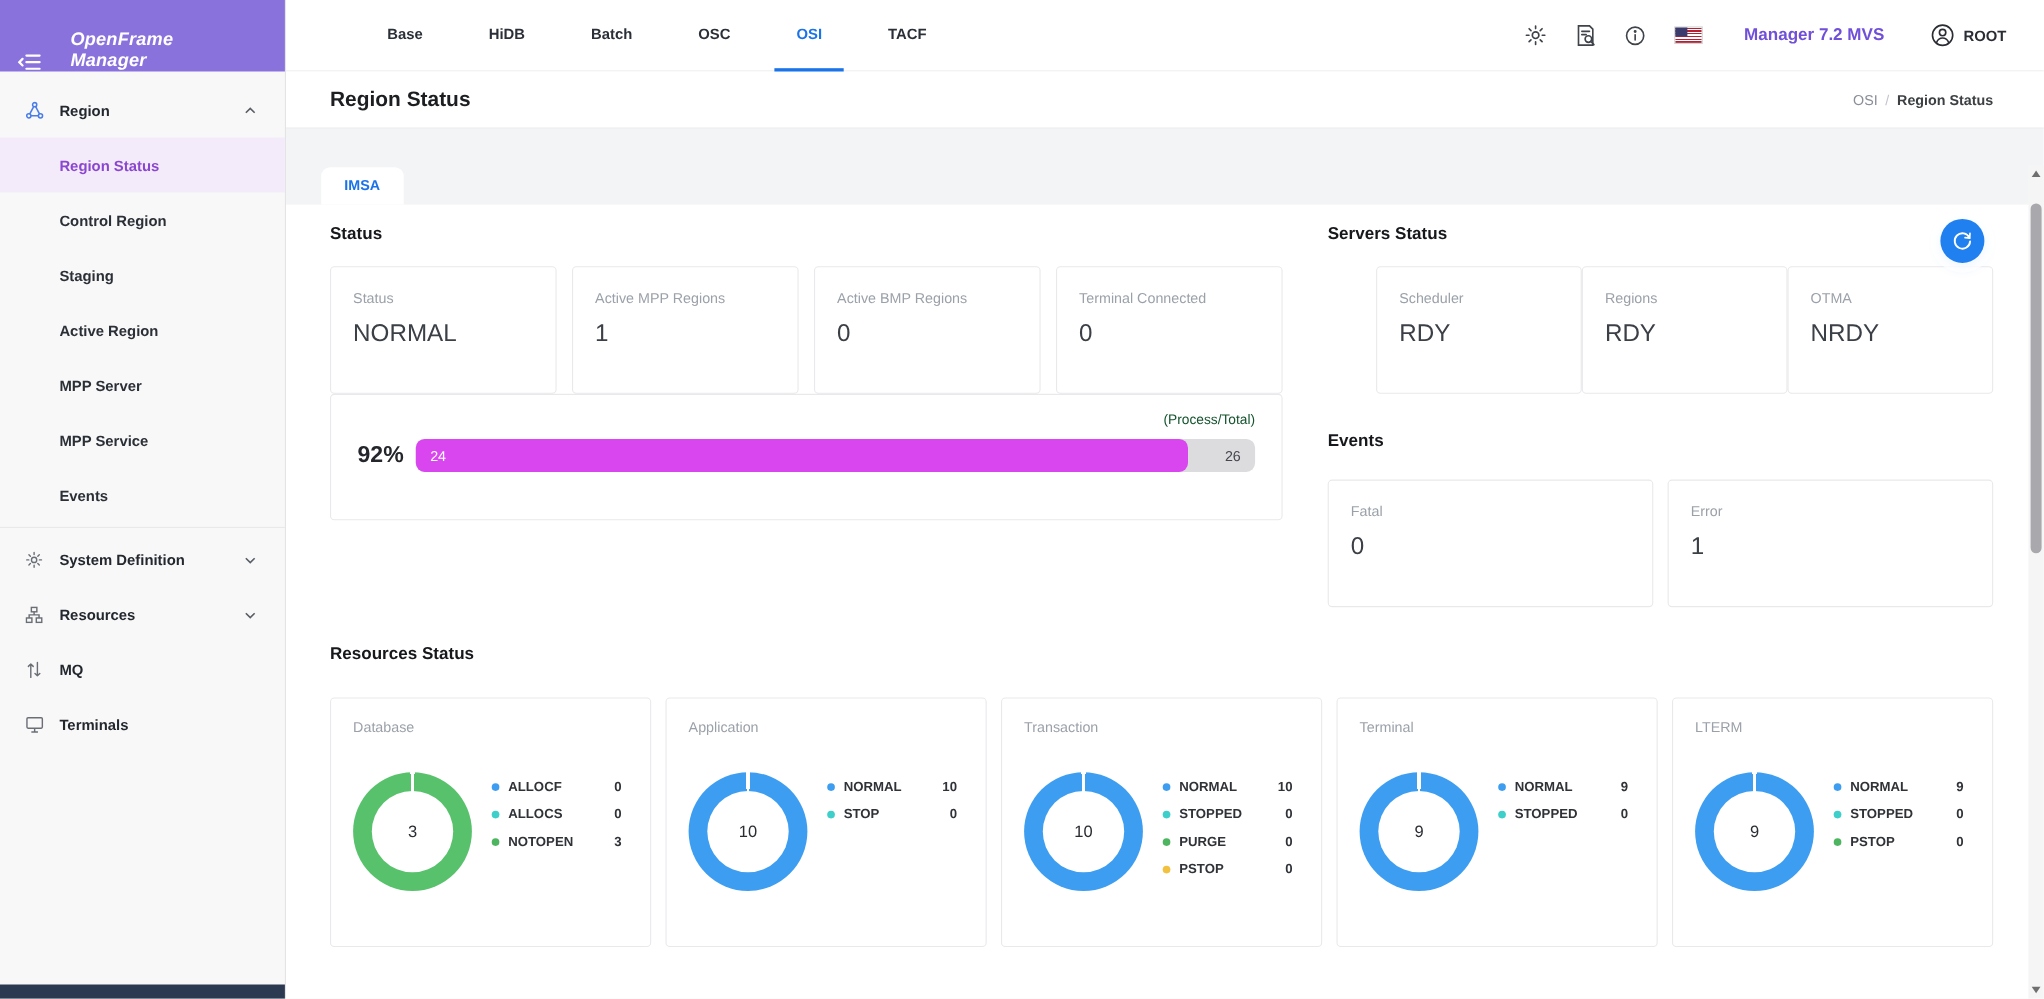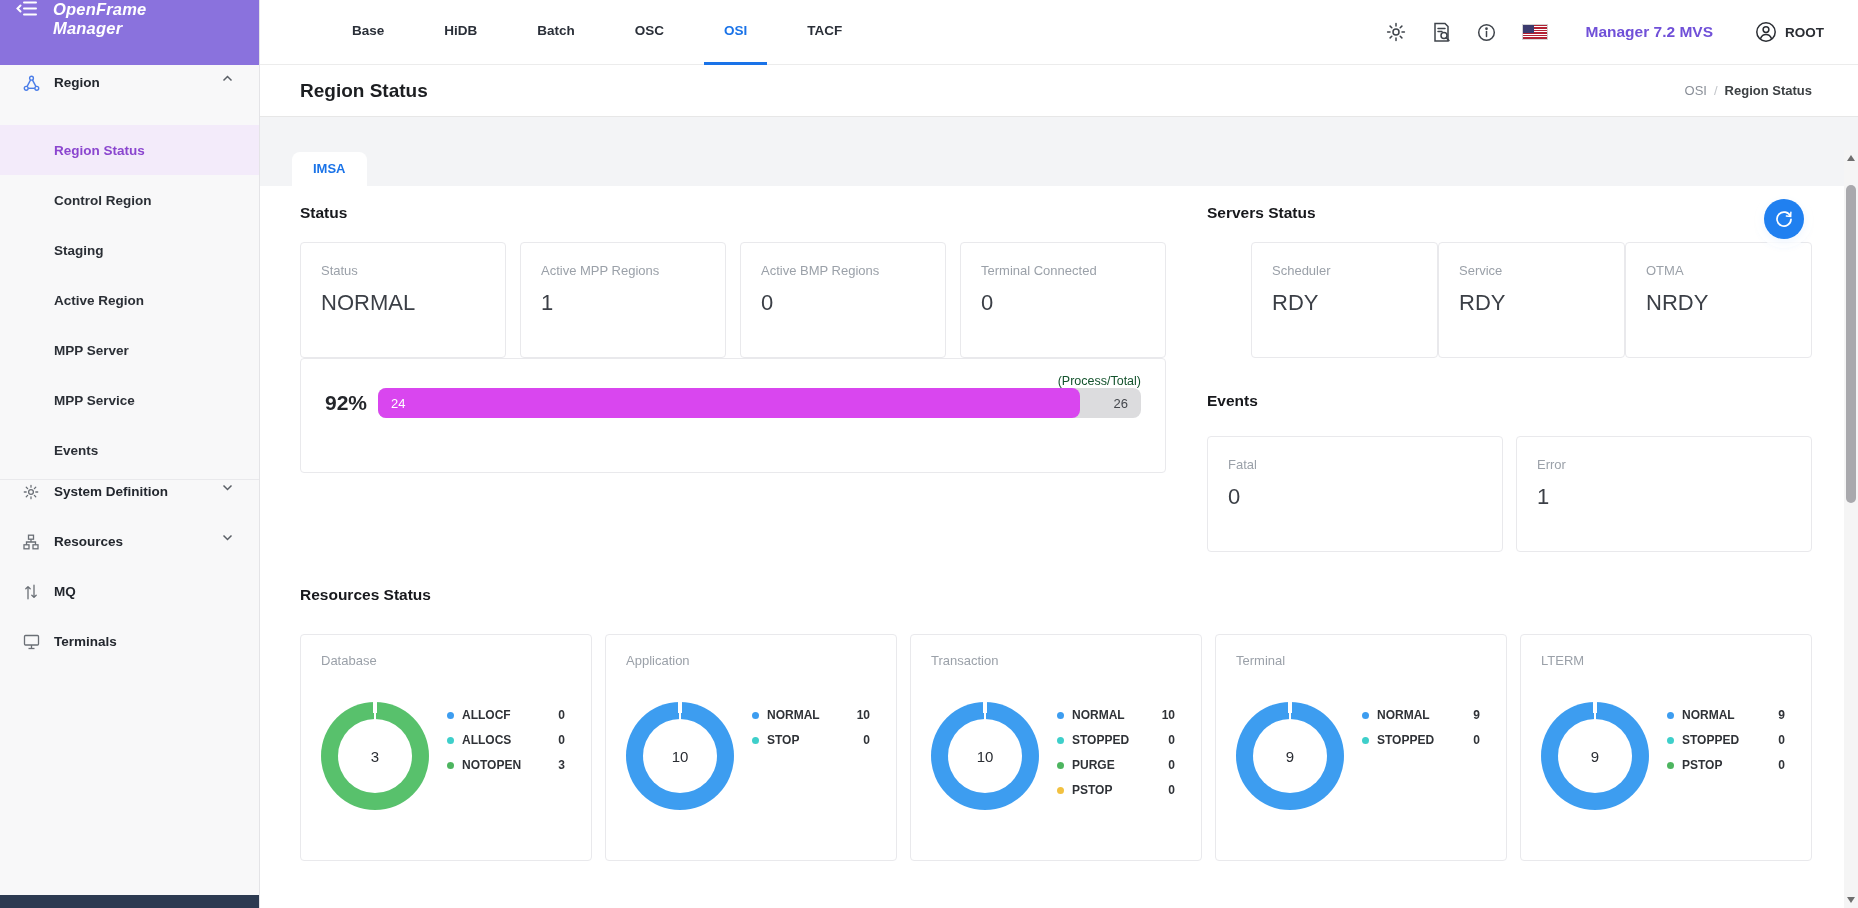--- a/index.html
+++ b/index.html
@@ -2,25 +2,25 @@
 <html><head>
 <meta charset="utf-8">
 <style>
   * { box-sizing: border-box; margin: 0; padding: 0; }
   html,body { width:1858px; height:908px; overflow:hidden; }
   body { font-family:"Liberation Sans","DejaVu Sans",sans-serif; background:#fff; color:#2a2d33; }
   .app { display:flex; width:1858px; height:908px; }
 
   
   .sidebar { width:260px; flex:0 0 260px; background:#f8f8f9; border-right:1px solid #e4e4e7; position:relative; }
-  .side-header { height:65px; background:#8a72dd; display:flex; align-items:flex-start; padding:0 16px; gap:15px; }
+  .side-header { height:65px; background:#8a72dd; display:flex; align-items:flex-end; padding:0 16px; gap:26px; }
   .collapse-btn { display:flex; align-items:center; cursor:pointer; }
   .logo { color:#fff; font-size:16.5px; font-weight:700; font-style:italic; line-height:19px; letter-spacing:.2px; }
   .side-nav { padding-top:10px; }
-  .side-item { height:50px; display:flex; padding:0 26px 0 22px; cursor:pointer; }
+  .side-item { height:50px; display:flex; align-items:center; padding:0 26px 0 22px; cursor:pointer; }
   .side-icon { width:18px; display:flex; justify-content:center; margin-right:14px; }
   .side-label { font-size:13.5px; font-weight:700; color:#23272e; }
   .side-chevron { margin-left:auto; display:flex; }
   .side-subitem { height:50px; display:flex; align-items:center; padding-left:54px; font-size:13.5px; font-weight:600; color:#2b2f36; cursor:pointer; }
   .side-subitem.active { background:#f3ebfa; color:#8b46cf; }
   .side-divider { border-top:1px solid #e9e9ec; margin:4px 0; }
   .side-footer { position:absolute; left:0; bottom:0; width:100%; height:13px; background:#2c3a51; }
 
   
   .main { flex:1; position:relative; display:flex; flex-direction:column; }
@@ -58,21 +58,21 @@
   .cards-4 { grid-template-columns:repeat(4,1fr); gap:14px; }
   .cards-3 { grid-template-columns:repeat(3,1fr); gap:0;padding-left:44px; }
   .cards-2 { grid-template-columns:repeat(2,1fr); gap:13px; }
   .cards-5 { grid-template-columns:repeat(5,1fr); gap:13px; }
   .stat-card { border:1px solid #e9e9ec; border-radius:4px; background:#fff; height:116px; padding:20px 20px; }
   .stat-label { color:#9ba1a9; font-size:13px; margin-bottom:12px; }
   .stat-value { color:#3b3f46; font-size:22px; font-weight:500; }
 
   .msg-card { border:1px solid #e9e9ec; border-radius:4px; height:115px; padding:15px 24px; }
   .ratio-label { text-align:right; color:#14532d; font-size:12.5px; }
-  .progress-row { display:flex; align-items:center; gap:11px; }
+  .progress-row { display:flex; align-items:center; gap:11px; margin-top:11px; }
   .progress-pct { font-size:21px; font-weight:600; color:#24262b; }
   .progress-track { flex:1; height:30px; background:#dcdcde; border-radius:8px; position:relative; }
   .progress-fill { position:absolute; left:0; top:0; height:100%; background:#8679da; border-radius:8px; display:flex; align-items:center; padding-left:13px; color:#fff; font-size:13px; }
   .progress-total { position:absolute; right:13px; top:0; height:100%; display:flex; align-items:center; font-size:13px; color:#44474d; }
 
   .res-card { border:1px solid #e9e9ec; border-radius:4px; height:227px; padding:18px 20px; }
   .res-title { color:#9ba1a9; font-size:13px; }
   .res-body { display:flex; margin-top:34px; gap:18px; }
   .donut { width:108px; height:108px; border-radius:50%; position:relative; flex:0 0 108px; }
   .donut-hole { position:absolute; inset:17px; border-radius:50%; background:#fff; display:flex; align-items:center; justify-content:center; font-size:15px; color:#2a2d33; }
@@ -276,21 +276,21 @@
               </div>
           </section>
           <section>
             <h3 class="section-heading">Servers Status</h3>
             <div class="cards cards-3" id="servers-cards">
                 <div class="stat-card">
                   <div class="stat-label">Scheduler</div>
                   <div class="stat-value">RDY</div>
                 </div>
                 <div class="stat-card">
-                  <div class="stat-label">Service</div>
+                  <div class="stat-label">Regions</div>
                   <div class="stat-value">RDY</div>
                 </div>
                 <div class="stat-card">
                   <div class="stat-label">OTMA</div>
                   <div class="stat-value">NRDY</div>
                 </div>
               </div>
           </section>
         </div>
 

